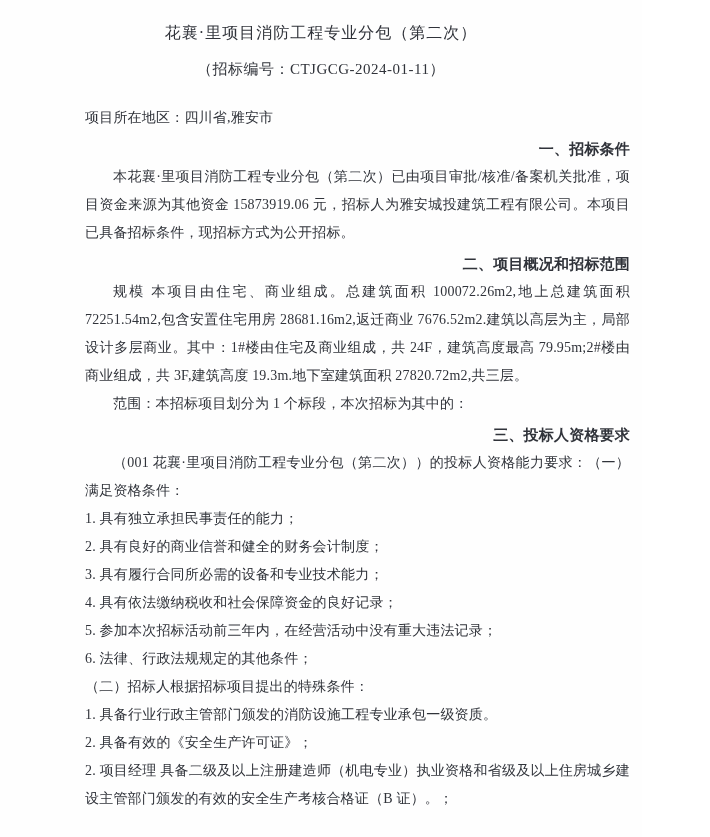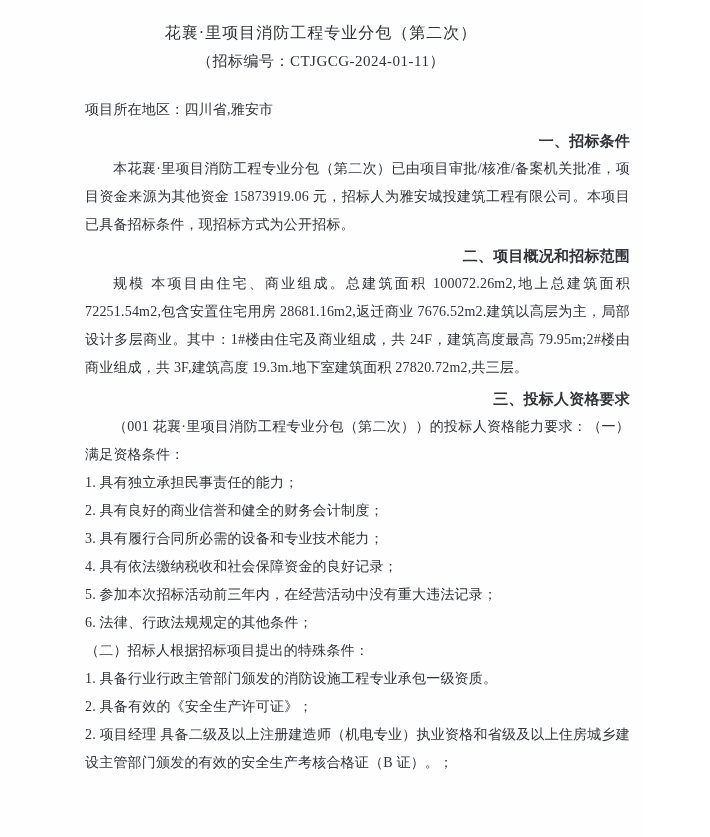--- a/index.html
+++ b/index.html
@@ -21,21 +21,21 @@
     font-size: 16px;
     line-height: 26px;
     letter-spacing: 1px;
     margin-top: 20px;
   }
   .doc-subtitle {
     text-align: center;
     font-size: 15px;
     line-height: 26px;
     letter-spacing: 0.5px;
-    margin-top: 2px;
+    margin-top: 10px;
     font-family: Liberation Serif, serif;
   }
   .content {
     width: 545px;
     margin-left: 85px;
     margin-top: 22px;
     font-size: 14px;
     line-height: 28px;
     text-align: justify;
     letter-spacing: 0.2px;
@@ -68,20 +68,21 @@
   <div class="doc-subtitle">（招标编号：CTJGCG-2024-01-11）</div>
 
   <div class="content">
     <p>项目所在地区：四川省,雅安市</p>
 
     <p class="heading">一、招标条件</p>
     <p class="indent">本花襄·里项目消防工程专业分包（第二次）已由项目审批/核准/备案机关批准，项目资金来源为其他资金 15873919.06 元，招标人为雅安城投建筑工程有限公司。本项目已具备招标条件，现招标方式为公开招标。</p>
 
     <p class="heading">二、项目概况和招标范围</p>
     <p class="indent">规模 本项目由住宅、商业组成。总建筑面积 100072.26m2,地上总建筑面积 72251.54m2,包含安置住宅用房 28681.16m2,返迁商业 7676.52m2.建筑以高层为主，局部设计多层商业。其中：1#楼由住宅及商业组成，共 24F，建筑高度最高 79.95m;2#楼由商业组成，共 3F,建筑高度 19.3m.地下室建筑面积 27820.72m2,共三层。</p>
+    <p class="indent">范围：本招标项目划分为 1 个标段，本次招标为其中的：</p>
 
     <p class="heading">三、投标人资格要求</p>
     <p class="indent">（001 花襄·里项目消防工程专业分包（第二次））的投标人资格能力要求：（一）满足资格条件：</p>
 
     <p>1. 具有独立承担民事责任的能力；</p>
     <p>2. 具有良好的商业信誉和健全的财务会计制度；</p>
     <p>3. 具有履行合同所必需的设备和专业技术能力；</p>
     <p>4. 具有依法缴纳税收和社会保障资金的良好记录；</p>
     <p>5. 参加本次招标活动前三年内，在经营活动中没有重大违法记录；</p>
     <p>6. 法律、行政法规规定的其他条件；</p>

